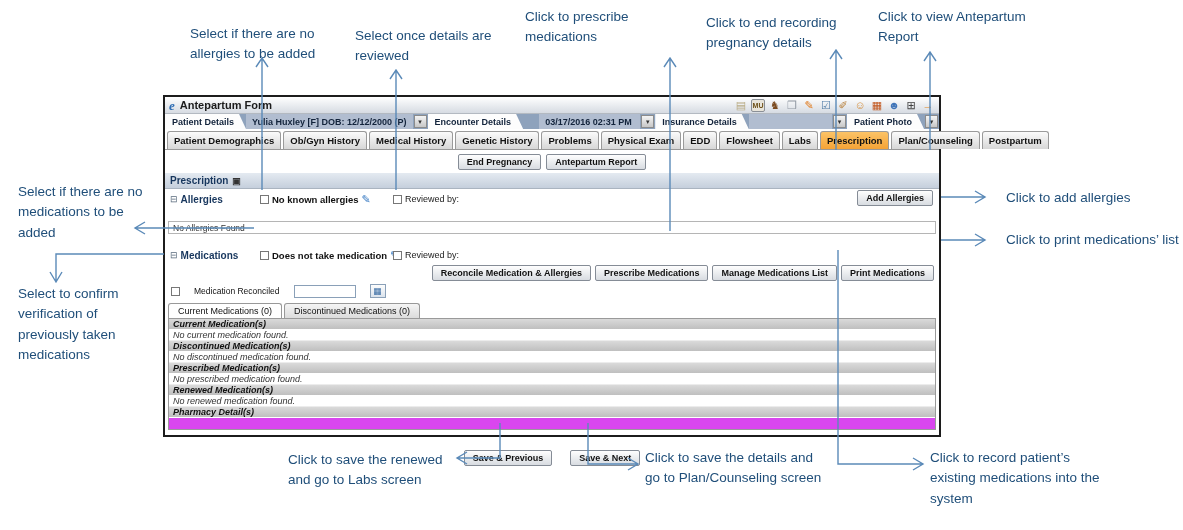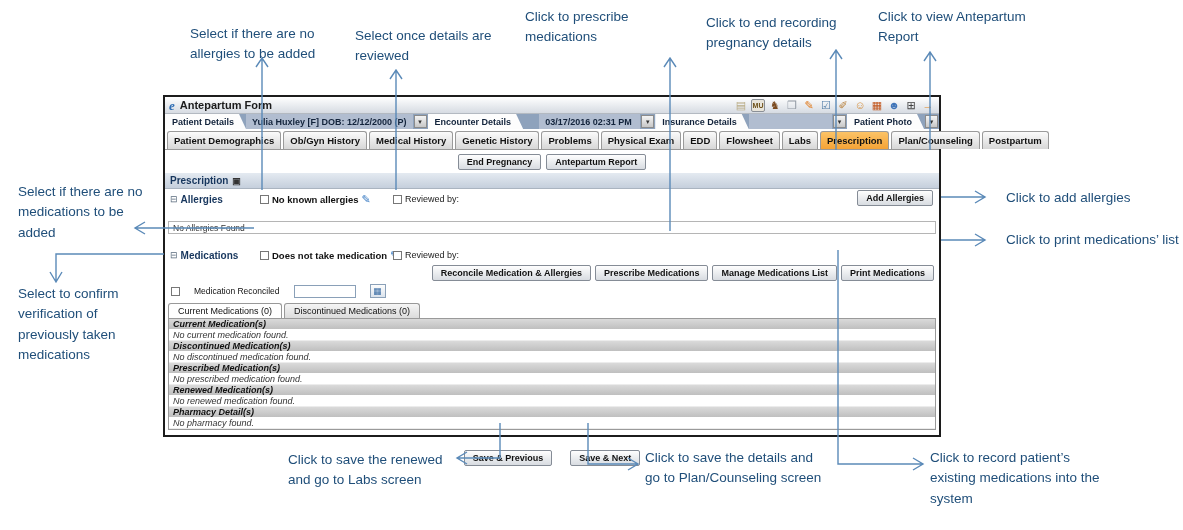--- a/index.html
+++ b/index.html
@@ -259,21 +259,20 @@
   <div class="medpanel">
     <div class="msec-h">Current Medication(s)</div>
     <div class="msec-v">No current medication found.</div>
     <div class="msec-h">Discontinued Medication(s)</div>
     <div class="msec-v">No discontinued medication found.</div>
     <div class="msec-h">Prescribed Medication(s)</div>
     <div class="msec-v">No prescribed medication found.</div>
     <div class="msec-h">Renewed Medication(s)</div>
     <div class="msec-v">No renewed medication found.</div>
     <div class="msec-h">Pharmacy Detail(s)</div>
-    <div class="msec-v">No pharmacy found.</div>
   </div>
 
   <div class="footer">
     <button class="btn">Save &amp; Previous</button>
     <button class="btn">Save &amp; Next</button>
   </div>
 
 </div>
 
 </body></html>

